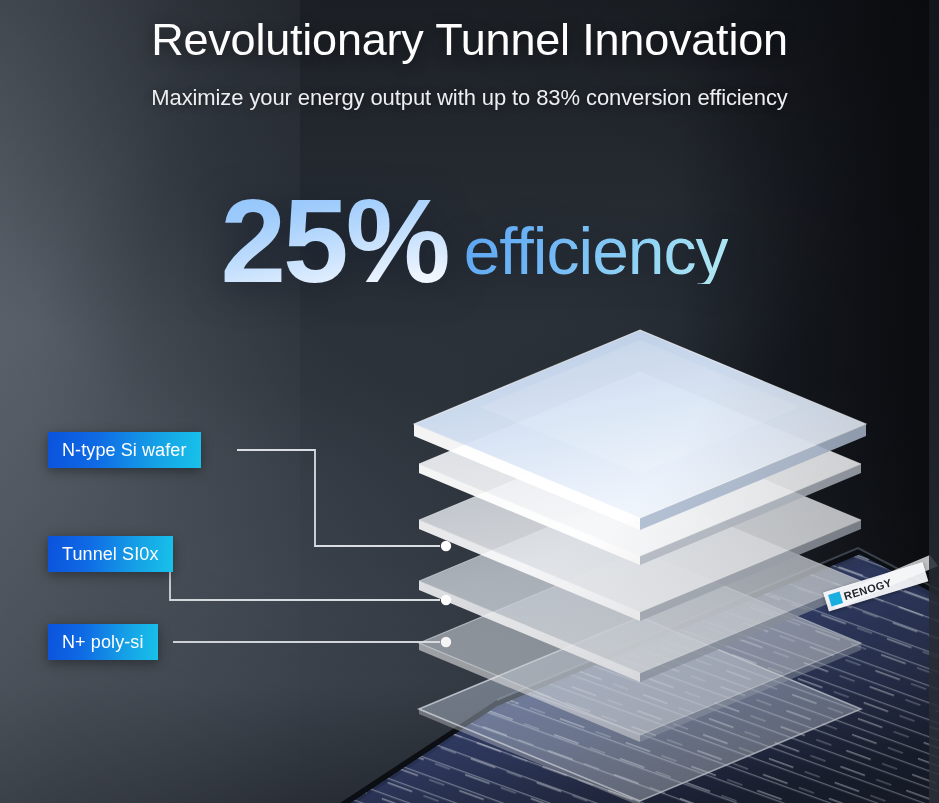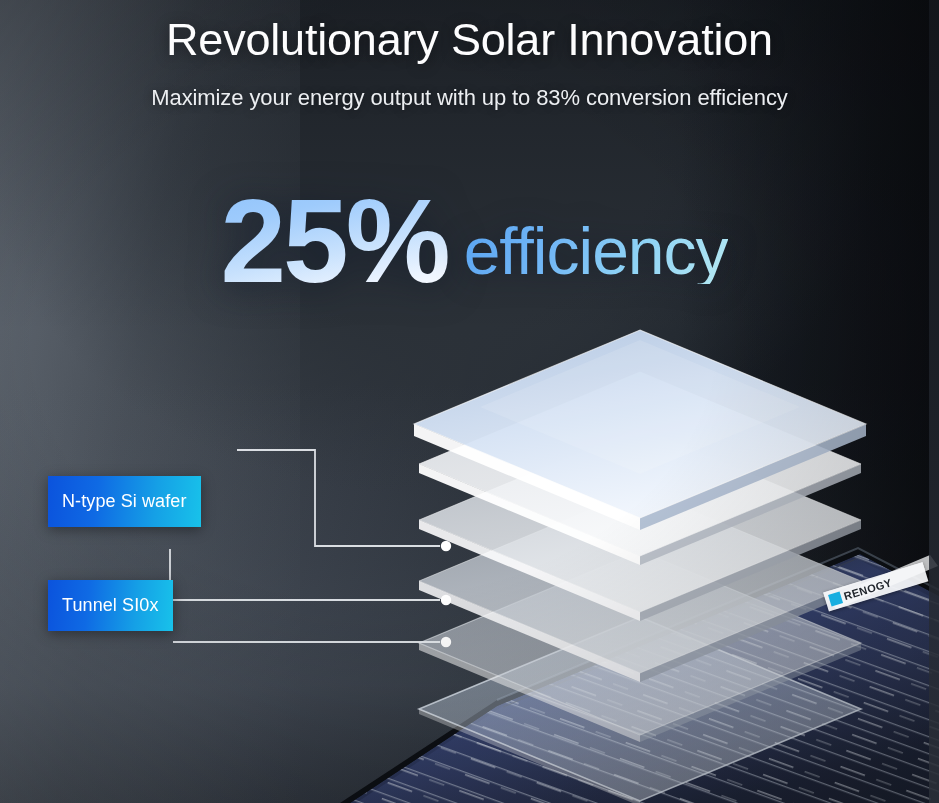--- a/index.html
+++ b/index.html
@@ -99,29 +99,28 @@
     filter:drop-shadow(0 3px 14px rgba(10,20,40,.5));
     vertical-align:8px;
   }
 
   
   #stack { position:absolute; left:0; top:0; width:939px; height:803px; }
 
   
   .tag {
     position:absolute;
-    height:51px;
+    height:36px;
     display:flex; align-items:center;
     padding:0 14px;
     color:#ffffff;
     font-size:18px; font-weight:400; letter-spacing:.1px;
     background:linear-gradient(96deg,#0b53dd 0%,#0f6ae4 32%,#15a0e6 70%,#18c2ea 100%);
     box-shadow:0 3px 12px rgba(0,0,0,.38);
     white-space:nowrap;
-    margin-top:44px;
   }
   #tag-0 { left:48px; top:432px; }
   #tag-1 { left:48px; top:536px; }
   #tag-2 { left:48px; top:624px; }
 
   
   .panel-logo {
     position:absolute;
     left:826px; top:592px;
     width:104px; height:20px;
@@ -299,23 +298,24 @@
   </svg>
 
   <div class="bg-vig"></div>
   <div class="bg-edge-strip"></div>
 
   <div class="panel-logo">
     <span class="logo-mark"></span>
     <span class="logo-text">RENOGY</span>
   </div>
 
-  <h1 class="headline">Revolutionary Solar Innovation</h1>
+  <h1 class="headline">Revolutionary Tunnel Innovation</h1>
   <p class="subhead">Maximize your energy output with up to 83% conversion efficiency</p>
 
   <div class="stat-row">
     <span class="stat-num">25%</span><span class="stat-word">efficiency</span>
   </div>
 
   <div class="tag" id="tag-0">N-type Si wafer</div>
   <div class="tag" id="tag-1">Tunnel SI0x</div>
+  <div class="tag" id="tag-2">N+ poly-si</div>
 
 </div>
 
 </body></html>

